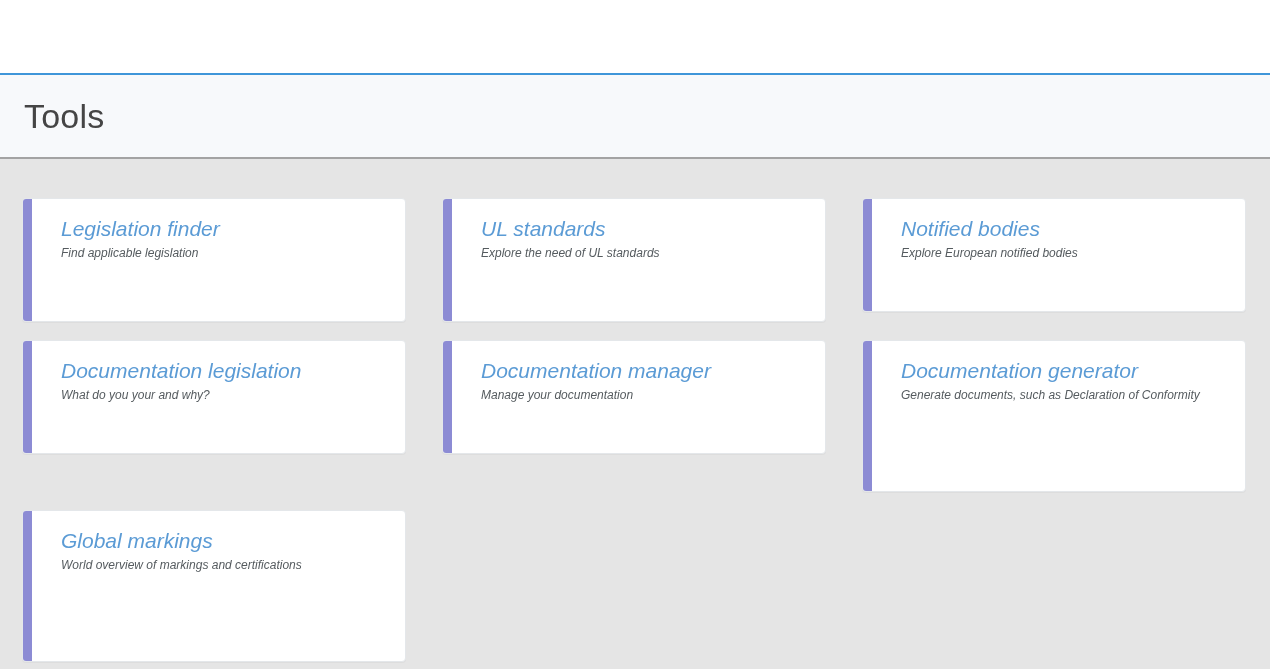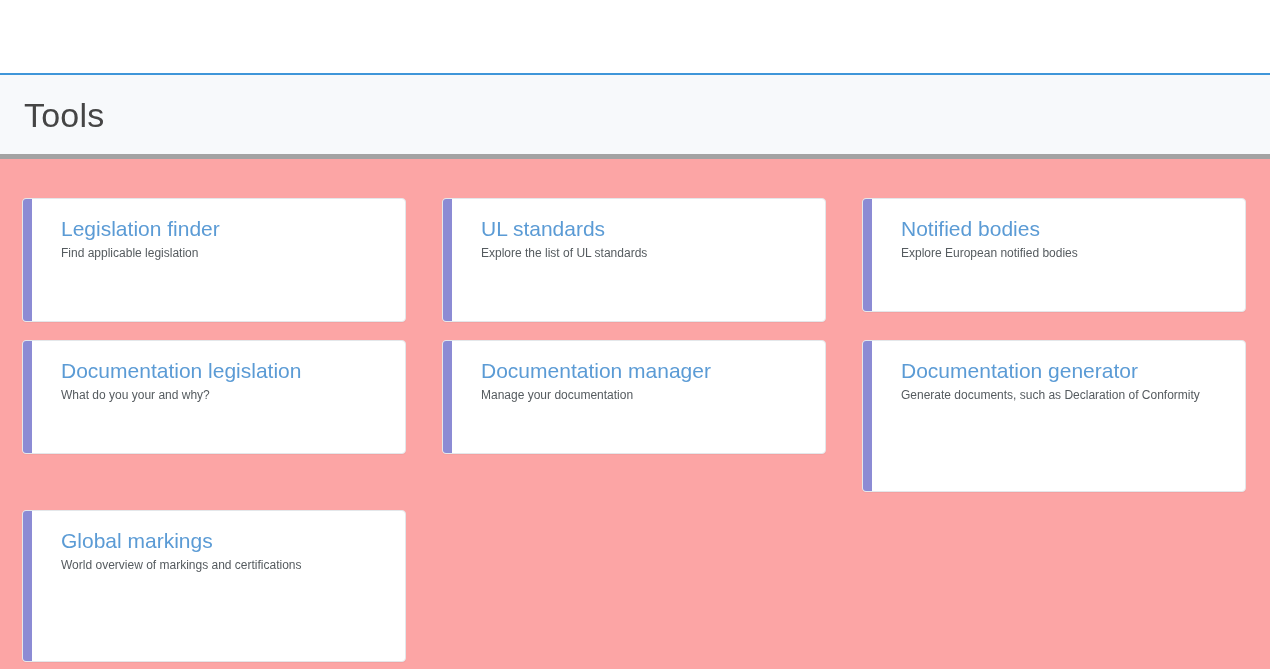--- a/index.html
+++ b/index.html
@@ -25,38 +25,39 @@
   .blue-rule {
     height: 2px;
     width: 100%;
     background: #3f96d9;
   }
 
   
   .page-header {
     height: 84px;
     background: #f7f9fb;
-    border-bottom: 5px solid #a3a3a3;
+    border-bottom: 2px solid #a3a3a3;
     display: flex;
     align-items: center;
     padding: 0 24px;
   }
   .page-title {
     font-size: 34px;
     font-weight: 400;
     color: #454545;
     letter-spacing: 0.2px;
     line-height: 1;
   }
 
   
   .content {
-    background: #fca5a5;
+    background: #e5e5e5;
     height: 510px;
     padding: 39px 22px 0 22px;
+    font-style: italic;
   }
 
   .tool-grid {
     display: grid;
     grid-template-columns: repeat(3, 384px);
     column-gap: 36px;
     row-gap: 18px;
     align-content: start;
   }
 
@@ -122,21 +123,21 @@
     <div class="tool-card row-1">
       <span class="accent-bar"></span>
       <a class="tool-title">Legislation finder</a>
       <span class="tool-desc">Find applicable legislation</span>
     </div>
 
 
     <div class="tool-card row-1">
       <span class="accent-bar"></span>
       <a class="tool-title">UL standards</a>
-      <span class="tool-desc">Explore the list of UL standards</span>
+      <span class="tool-desc">Explore the need of UL standards</span>
     </div>
 
     <div class="tool-card row-2">
       <span class="accent-bar"></span>
       <a class="tool-title">Notified bodies</a>
       <span class="tool-desc">Explore European notified bodies</span>
     </div>
 
     <div class="tool-card row-2">
       <span class="accent-bar"></span>

